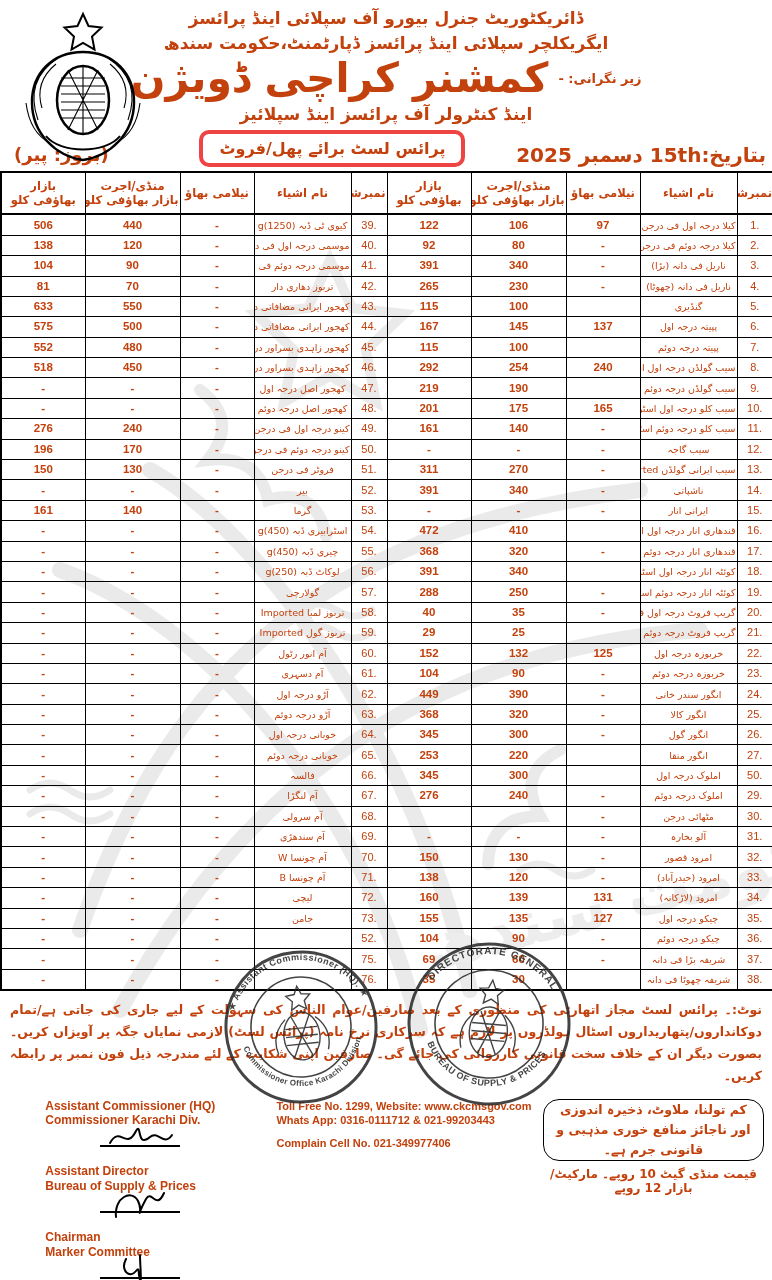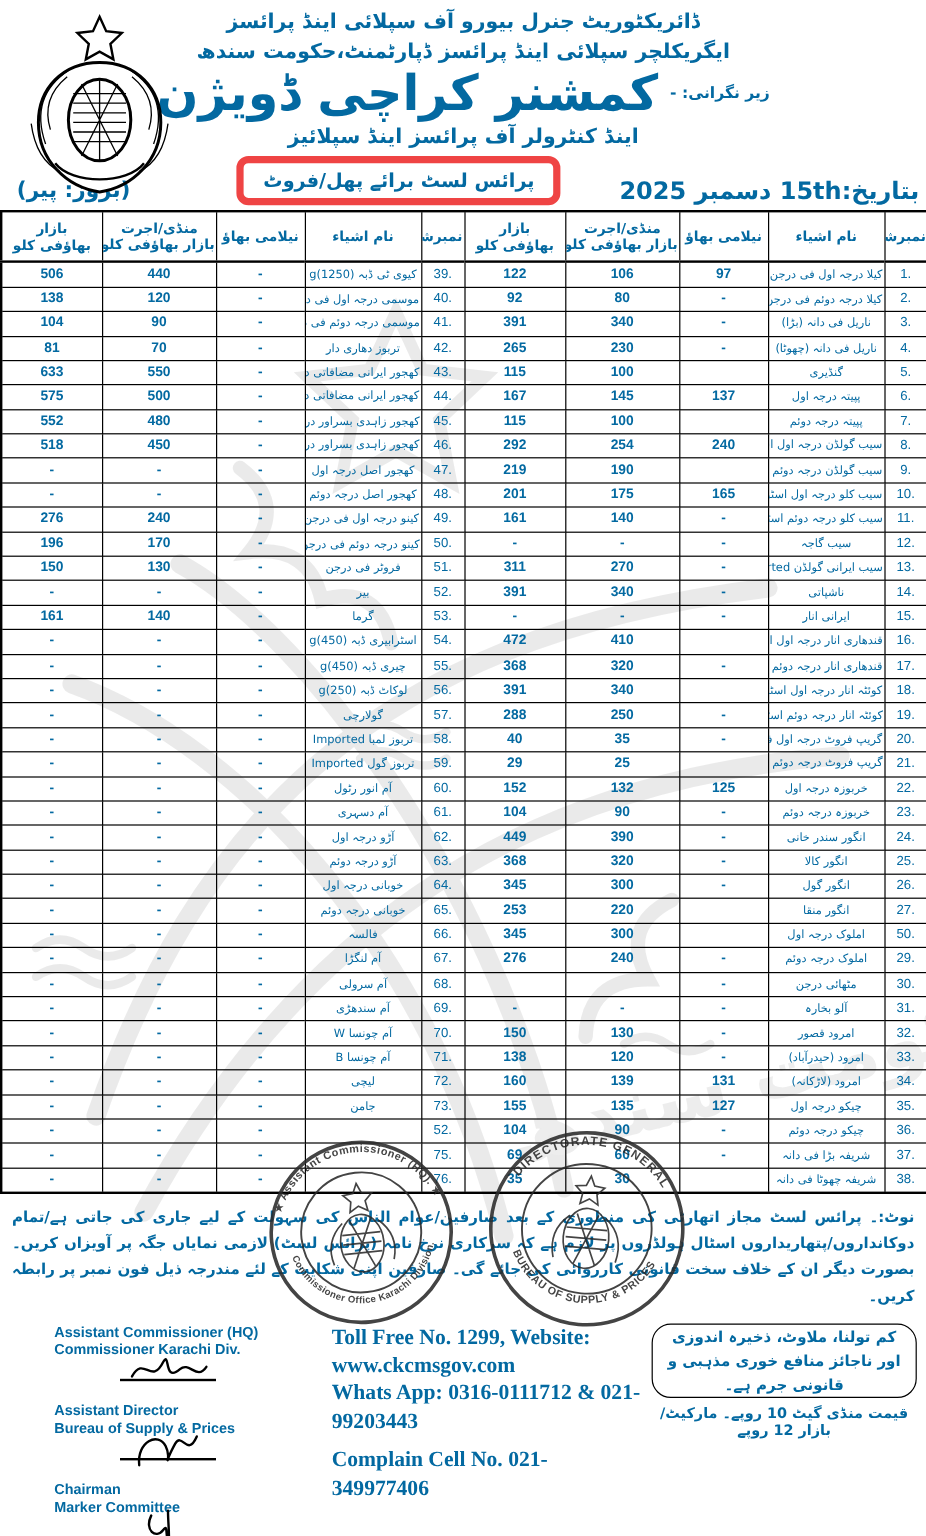--- a/index.html
+++ b/index.html
@@ -1,32 +1,32 @@
 <!DOCTYPE html>
 <html lang="ur"><head>
 <meta charset="utf-8">
 <style>
   html,body{margin:0;padding:0;background:#e8e8e8;}
   .page{
     position:relative;width:772px;height:1280px;margin:0 auto;
-    background:#ffffff;color:#0369a1;overflow:hidden;
+    background:#ffffff;color:#c2410c;overflow:hidden;
     font-family:"DejaVu Sans",sans-serif;
   }
   
   .header{position:relative;padding-top:6px;text-align:center;}
   .logo{position:absolute;left:8px;top:8px;}
   .h-line{font-weight:bold;font-size:17px;line-height:1.45;direction:rtl;}
   .h-title-row{direction:rtl;display:flex;justify-content:center;align-items:center;gap:10px;margin-top:2px;}
   .supervision{font-size:13px;font-weight:bold;}
   .big-title{font-size:41px;font-weight:bold;letter-spacing:-1px;line-height:1.05;}
   .h-sub{font-weight:bold;font-size:17px;margin-top:4px;direction:rtl;}
   .meta-row{direction:ltr;display:flex;align-items:flex-end;justify-content:space-between;
     padding:6px 6px 4px 14px;}
   .day{font-size:18px;font-weight:bold;direction:rtl;padding-bottom:2px;}
-  .pricelist-box{border:6px solid #ef4444;border-radius:10px;padding:5px 16px;
+  .pricelist-box{border:4px solid #ef4444;border-radius:10px;padding:5px 16px;
     font-size:16px;font-weight:bold;direction:rtl;margin-left:40px;}
   .date{font-size:20px;font-weight:bold;direction:rtl;white-space:nowrap;}
   
   .table-wrap{position:relative;z-index:1;}
   table.price{border-collapse:collapse;width:772px;table-layout:fixed;direction:rtl;
     border:2.5px solid #000;background:transparent;}
   table.price th,table.price td{border:1.5px solid #000;padding:0 1px;overflow:hidden;
     white-space:nowrap;text-align:center;vertical-align:middle;background:transparent;}
   table.price th{height:40px;font-size:11.5px;font-weight:bold;line-height:1.25;border-bottom:2.5px solid #000;}
   table.price td{height:19.4px;line-height:19px;}
@@ -43,21 +43,21 @@
     padding:8px 10px 2px 10px;position:relative;z-index:1;}
   
   .footer{display:flex;direction:ltr;align-items:flex-start;padding:10px 8px 0 10px;gap:6px;
     position:relative;z-index:1;}
   .officials{width:265px;font-family:"Liberation Sans",sans-serif;}
   .official{display:flex;align-items:center;margin-bottom:7px;flex-direction:column;}
   .official .titles{width:190px;font-size:12px;font-weight:bold;line-height:1.2;}
   .sig{position:relative;width:80px;height:30px;}
   .sig .rule{position:absolute;left:0;right:0;top:18px;border-bottom:2px solid #000;}
   .sig svg{position:absolute;left:6px;top:-6px;}
-  .contacts{width:265px;font-family:Liberation Serif, serif;font-size:18px;font-weight:bold;line-height:1.3;}
+  .contacts{width:265px;font-family:Liberation Sans, sans-serif;font-size:11px;font-weight:bold;line-height:1.3;}
   .contacts .grp{margin-bottom:9px;}
   .urdu-right{width:225px;direction:rtl;text-align:center;}
   .warning-box{border:1.8px solid #000;border-radius:16px;padding:0 8px;font-size:12.5px;
     font-weight:bold;line-height:1.6;}
   .price-line{font-size:12px;font-weight:bold;margin-top:6px;}
 </style>
 </head>
 <body>
 
 <div class="page">

